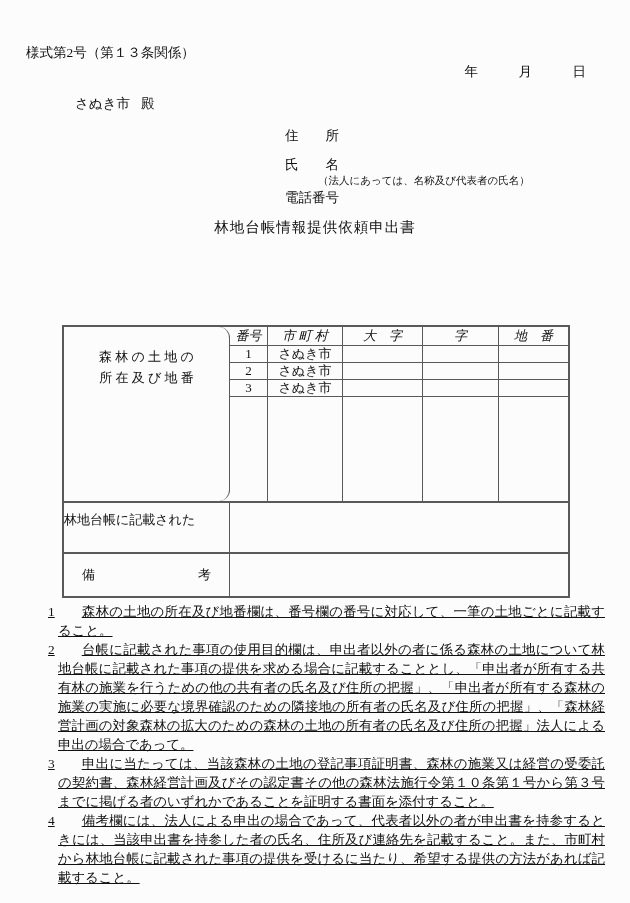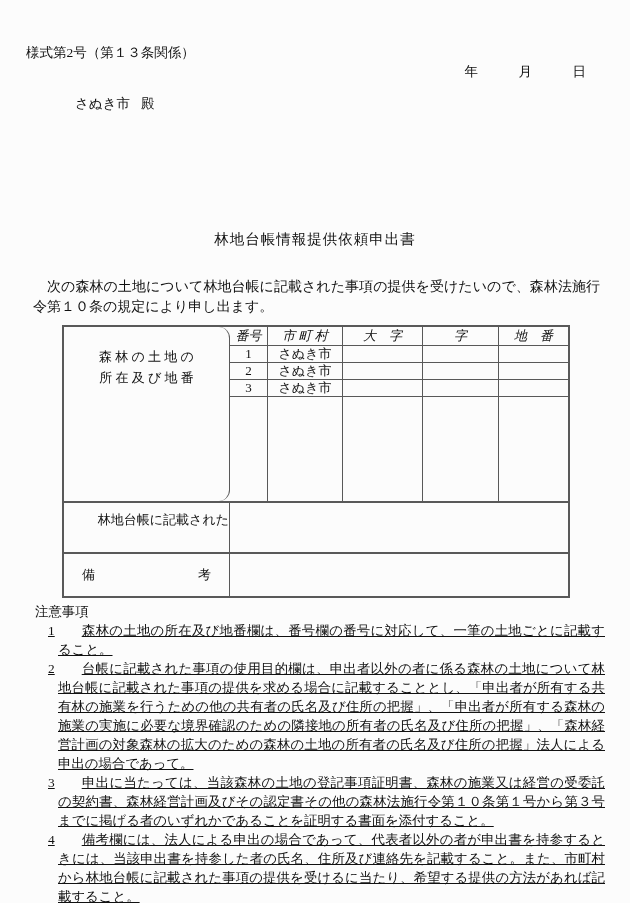--- a/index.html
+++ b/index.html
@@ -25,21 +25,21 @@
   .form-number{position:absolute;left:26px;top:43px;}
   .date-line{position:absolute;right:44px;top:62px;}
   .addressee{position:absolute;left:75px;top:94px;display:flex;gap:11px;}
   .applicant{position:absolute;left:285px;top:127px;}
   .app-row{line-height:18px;}
   .name-row{margin-top:11px;}
   .app-note{font-size:10.5px;line-height:14px;margin-left:33px;white-space:nowrap;}
   .phone-row{margin-top:1px;}
   
   .doc-title{
-    position:absolute;left:0;top:229px;width:630px;
+    position:absolute;left:0;top:217px;width:630px;
     margin:0;text-align:center;
     font-size:14.5px;font-weight:normal;letter-spacing:1px;
   }
   .intro{
     position:absolute;left:33px;top:277px;width:567px;
     margin:0;font-size:14px;line-height:20px;
     text-indent:1em;text-align:justify;
   }
   
   .main-table{
@@ -54,21 +54,21 @@
   .sec1{height:176px;border-bottom:2px solid var(--bc);}
   .sec2{height:51px;border-bottom:2px solid var(--bc);}
   .sec3{flex:1;}
   .label-cell{
     width:166px;flex:0 0 166px;
     border-right:1px solid var(--bc);
     box-sizing:border-box;
   }
   .loc-label{padding-top:19px;text-align:center;border-radius:11px;}
   .loc-label div{line-height:21px;}
-  .purpose-label{padding-top:6px;text-align:right;}
+  .purpose-label{padding-top:6px;text-align:left;}
   .purpose-label div{line-height:21px;}
   .remarks-label{
     display:flex;align-items:center;justify-content:space-between;
     padding:0 18px;
   }
   .value-cell{flex:1;}
   .grid{flex:1;display:flex;flex-direction:column;}
   .row{display:flex;box-sizing:border-box;border-bottom:1px solid var(--bc);}
   .row.header{height:19px;font-style:italic;}
   .row.data{height:17px;}
@@ -103,23 +103,28 @@
 <div class="page">
 
   <div class="form-number">様式第2号（第１３条関係）</div>
   <div class="date-line">年　　　月　　　日</div>
 
   <div class="addressee">
     <span>さぬき市</span>
     <span>殿</span>
   </div>
 
+  <div class="applicant">
+    <div class="app-row">住　　所</div>
+    <div class="app-row name-row">氏　　名</div>
+    <div class="app-note">（法人にあっては、名称及び代表者の氏名）</div>
+    <div class="app-row phone-row">電話番号</div>
+  </div>
 
   <h1 class="doc-title">林地台帳情報提供依頼申出書</h1>
-  <p class="intro">次の森林の土地について林地台帳に記載された事項の提供を受けたいので、森林法施行令第１０条の規定により申し出ます。</p>
 
   <div class="main-table">
 
     <div class="sec sec1">
       <div class="label-cell loc-label">
         <div>森 林 の 土 地 の</div>
         <div>所 在 及 び 地 番</div>
       </div>
       <div class="grid">
         <div class="row header">
@@ -171,21 +176,20 @@
       <div class="label-cell remarks-label">
         <span>備</span>
         <span>考</span>
       </div>
       <div class="value-cell"></div>
     </div>
 
   </div>
 
   <div class="notes">
-    <div class="notes-heading">注意事項</div>
     <div class="note-item">
       <span class="num">1</span><span>森林の土地の所在及び地番欄は、番号欄の番号に対応して、一筆の土地ごとに記載すること。</span>
     </div>
     <div class="note-item">
       <span class="num">2</span><span>台帳に記載された事項の使用目的欄は、申出者以外の者に係る森林の土地について林地台帳に記載された事項の提供を求める場合に記載することとし、「申出者が所有する共有林の施業を行うための他の共有者の氏名及び住所の把握」、「申出者が所有する森林の施業の実施に必要な境界確認のための隣接地の所有者の氏名及び住所の把握」、「森林経営計画の対象森林の拡大のための森林の土地の所有者の氏名及び住所の把握」法人による申出の場合であって。</span>
     </div>
     <div class="note-item">
       <span class="num">3</span><span>申出に当たっては、当該森林の土地の登記事項証明書、森林の施業又は経営の受委託の契約書、森林経営計画及びその認定書その他の森林法施行令第１０条第１号から第３号までに掲げる者のいずれかであることを証明する書面を添付すること。</span>
     </div>
     <div class="note-item">

